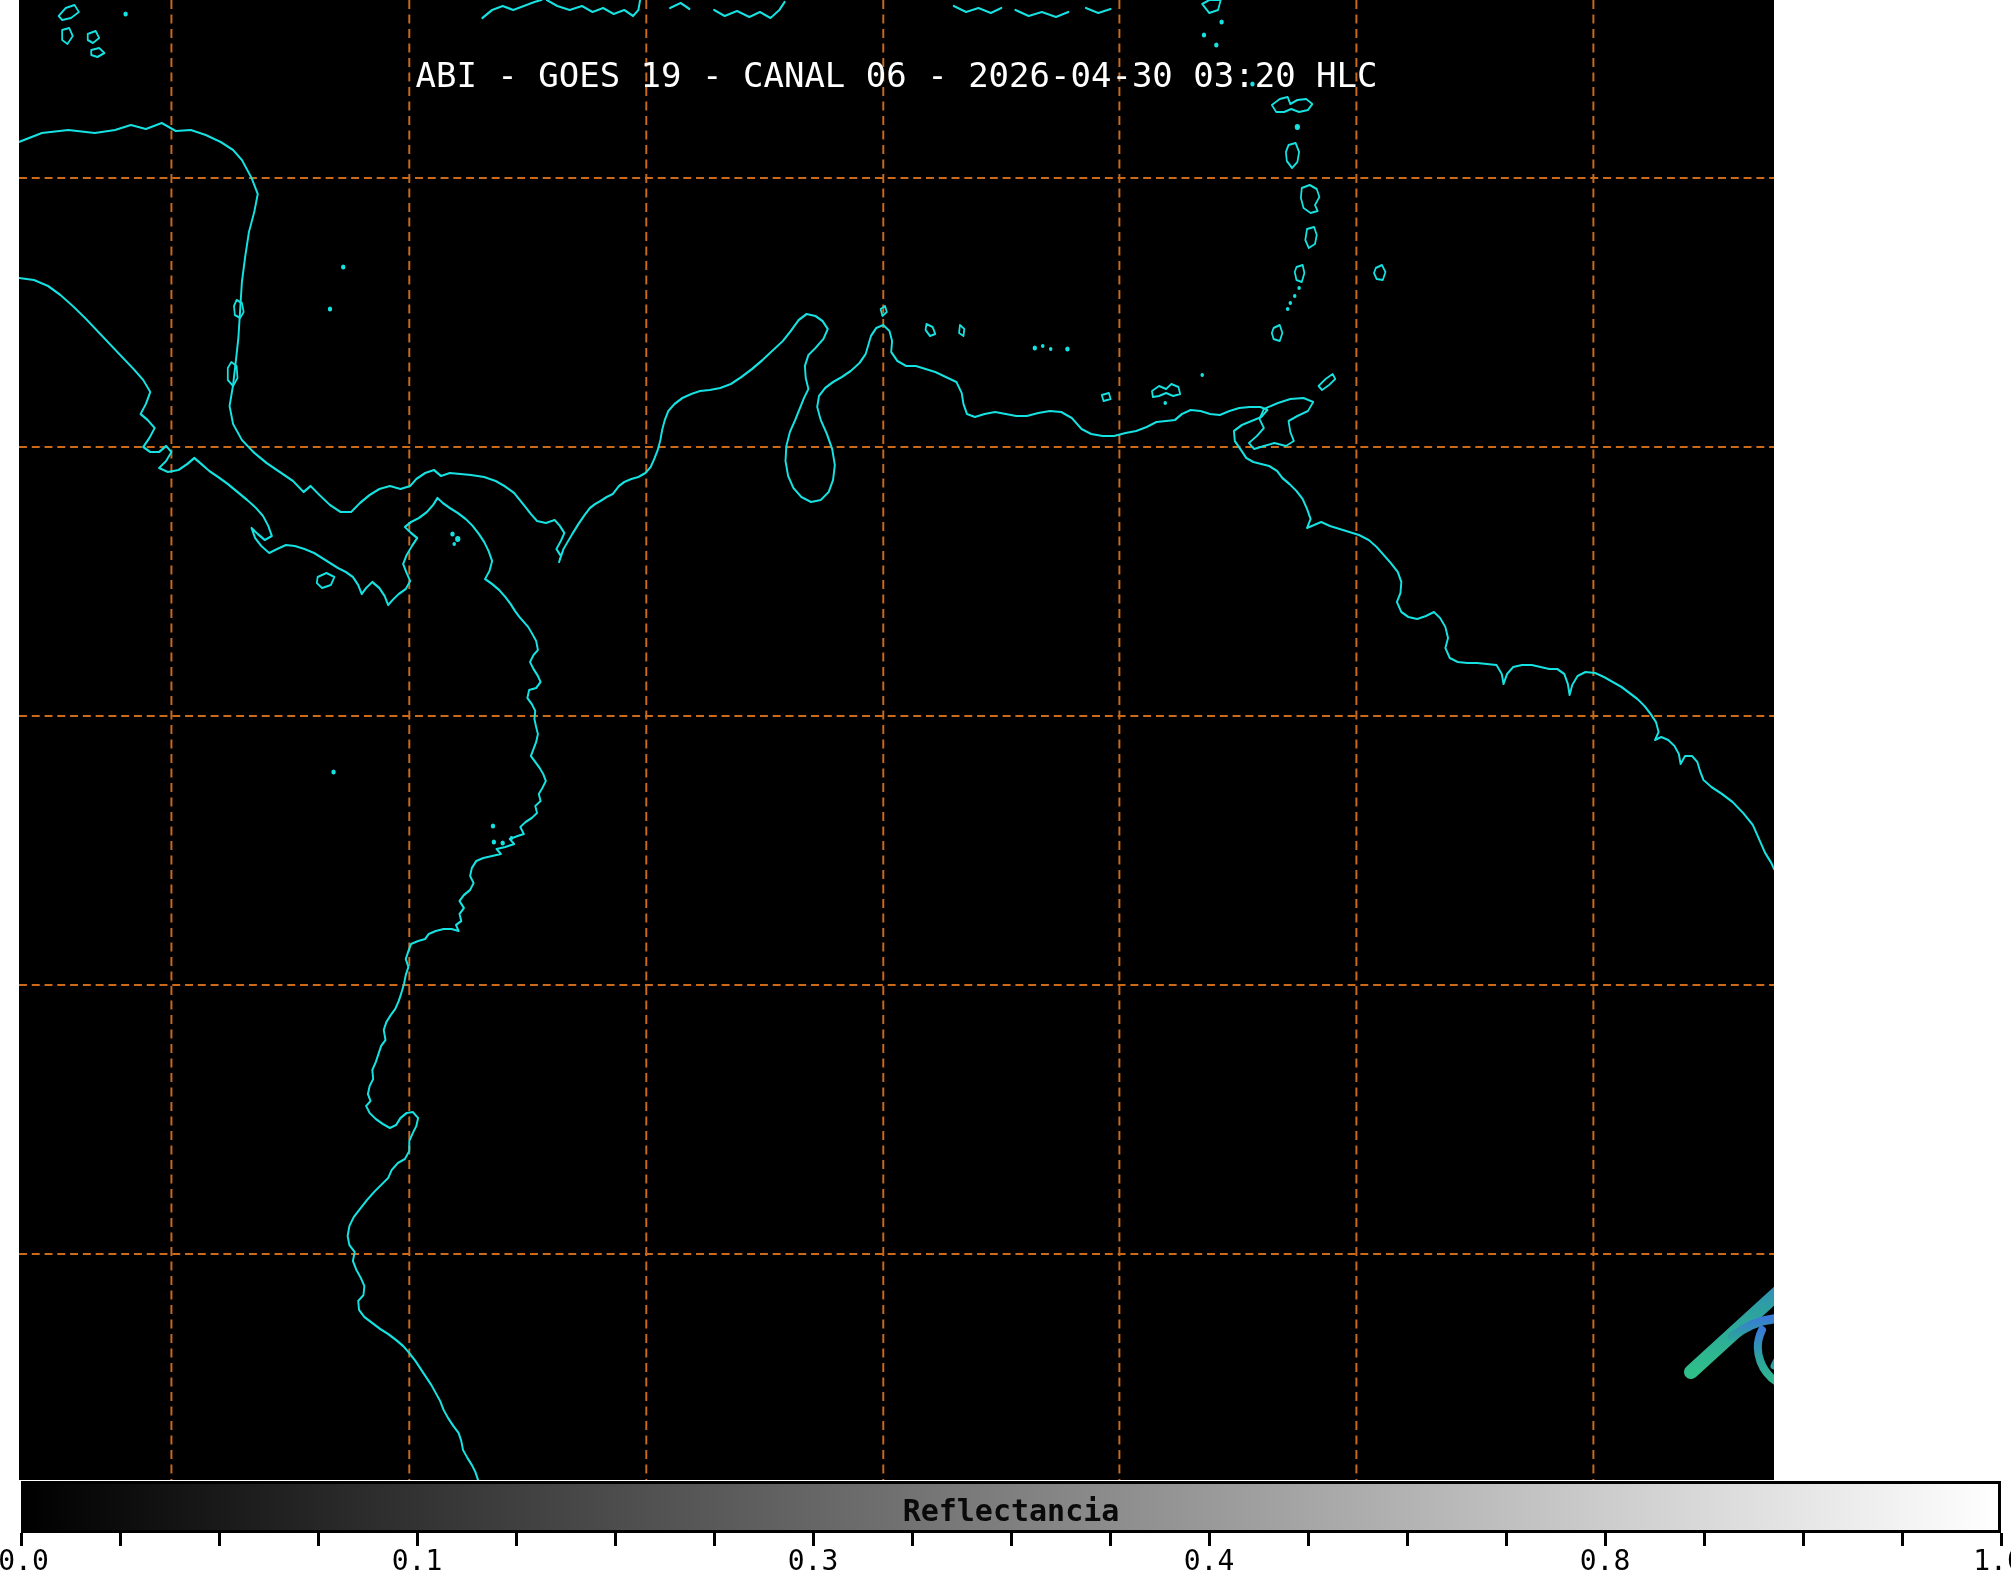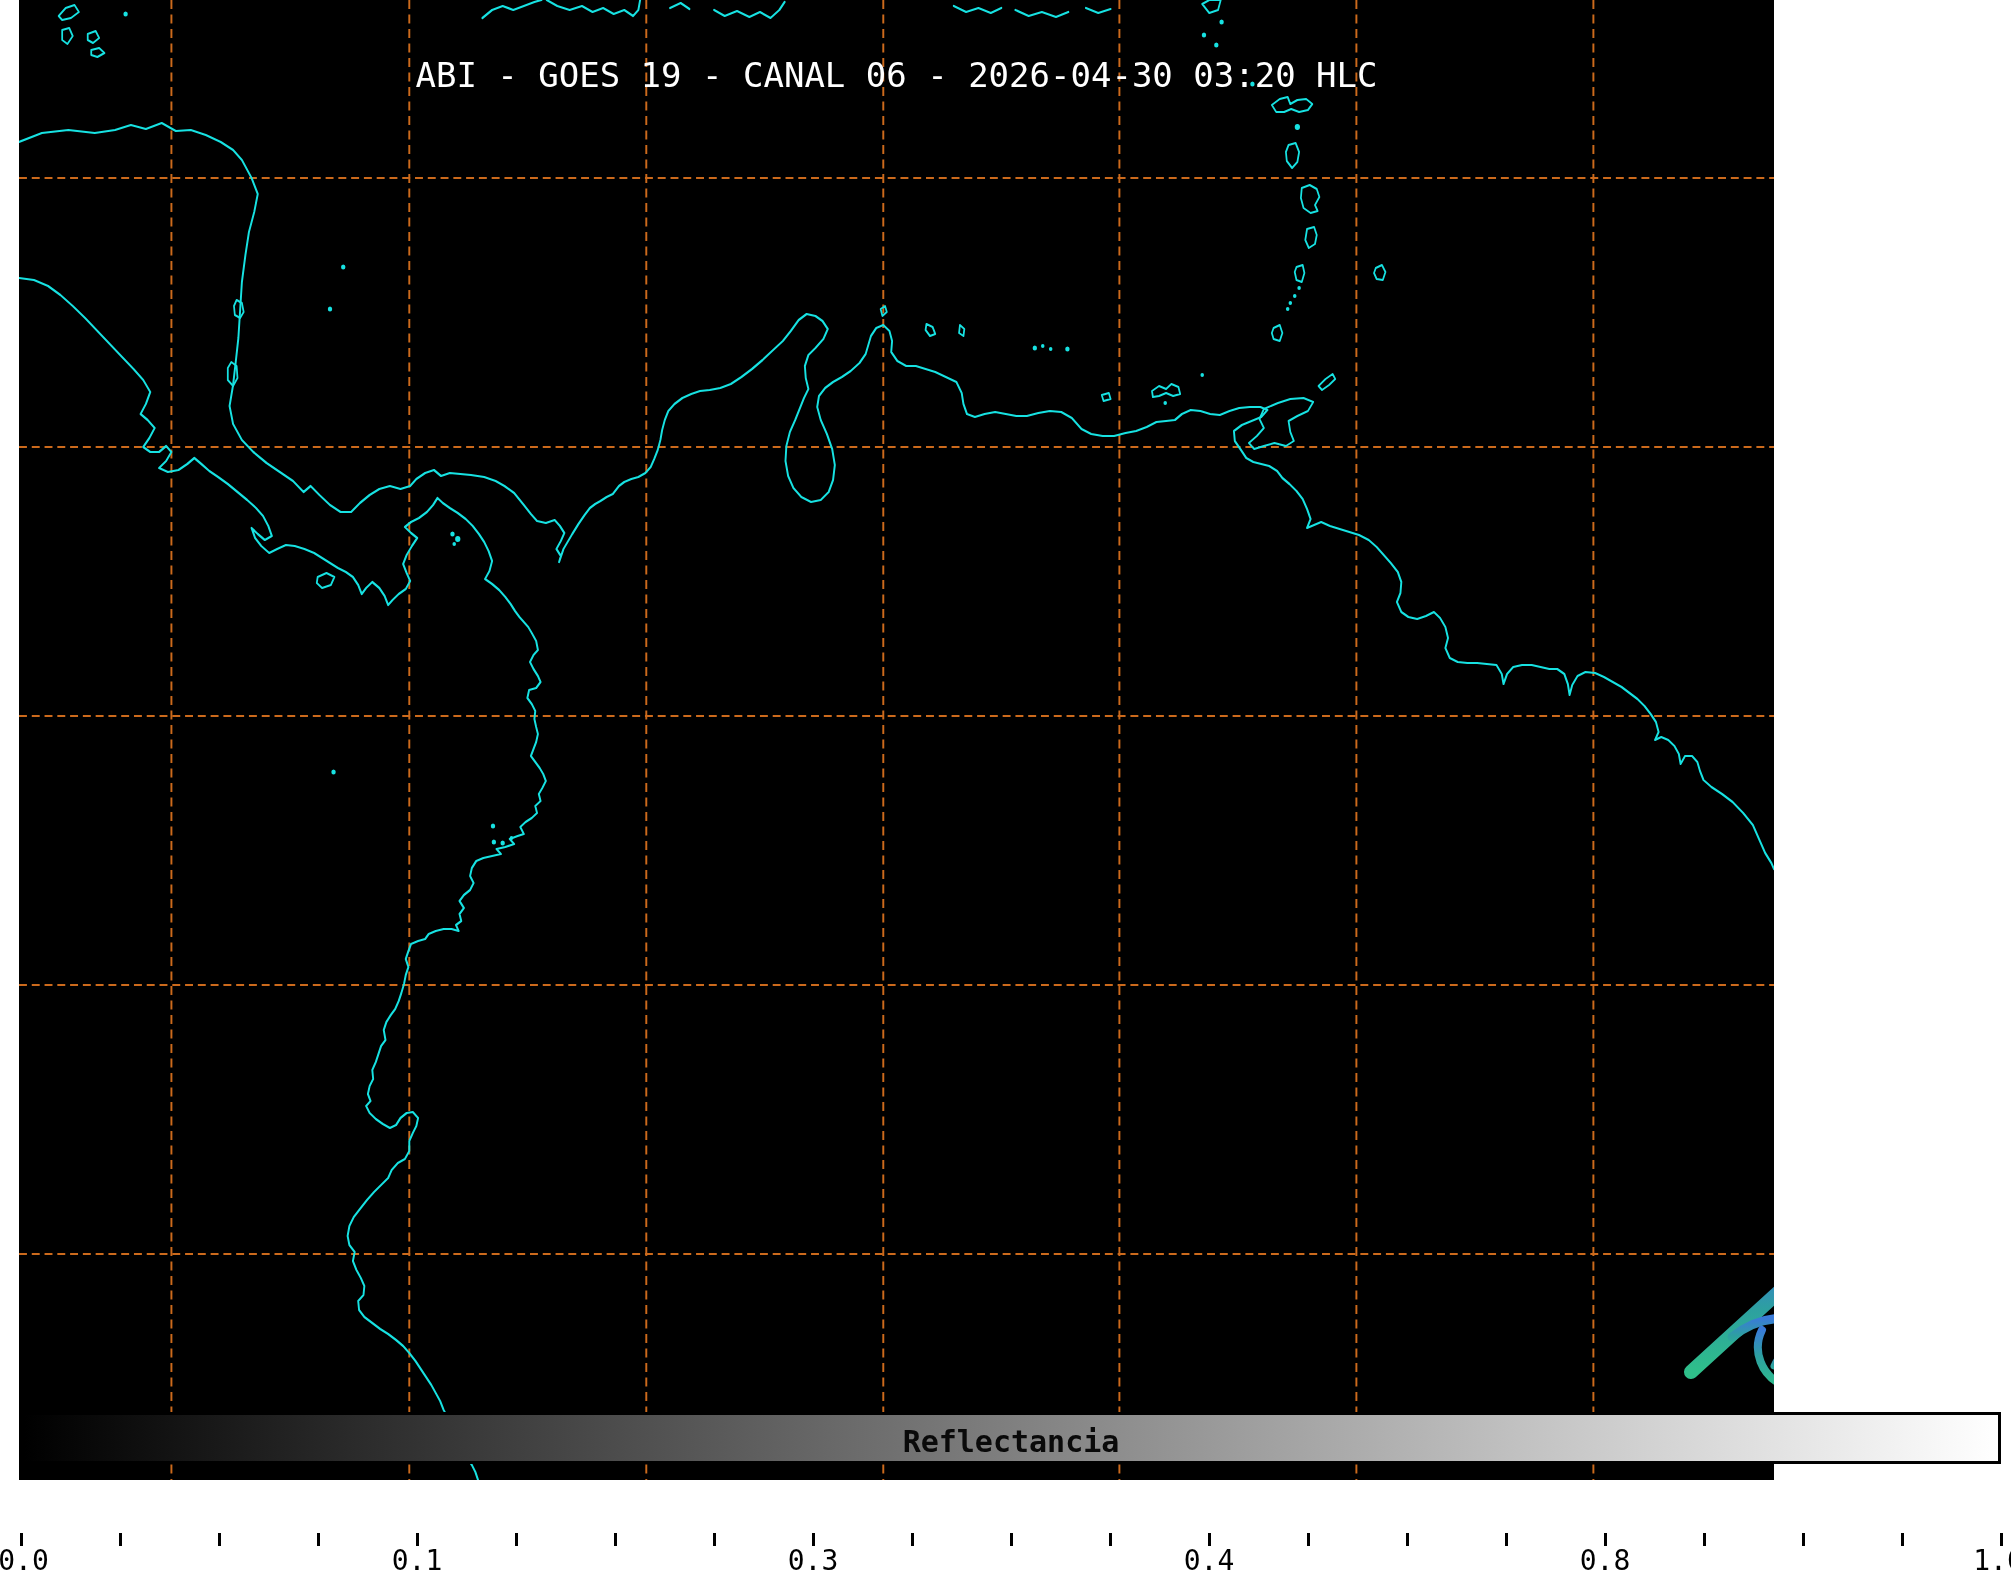--- a/index.html
+++ b/index.html
@@ -16,21 +16,21 @@
     position:absolute;left:0;right:0;top:55px;text-align:center;
     font-size:34px;color:#ffffff;letter-spacing:0px;white-space:pre;
   }
   .logo{position:absolute;left:1611px;top:1240px;width:300px;height:240px;}
   .logo-text{
     position:absolute;left:0;width:100%;top:178px;text-align:center;
     font-family:"Liberation Sans", sans-serif;font-weight:bold;
     font-size:58px;letter-spacing:3px;color:#2bb183;
   }
   .cbar{
-    position:absolute;left:21px;top:1412px;width:1974px;height:46px;
+    position:absolute;left:21px;top:1481px;width:1974px;height:46px;
     border:3px solid #000;
     background:linear-gradient(to right,#000000,#ffffff);
   }
   .cbar-label{
     position:absolute;left:0;top:9px;width:100%;text-align:center;
     font-size:30px;font-weight:bold;color:#0a0a0a;
   }
   .tick{position:absolute;top:1533px;width:3px;height:13px;background:#000;}
   .tick-label{
     position:absolute;top:1544px;font-size:28px;color:#000;white-space:nowrap;

